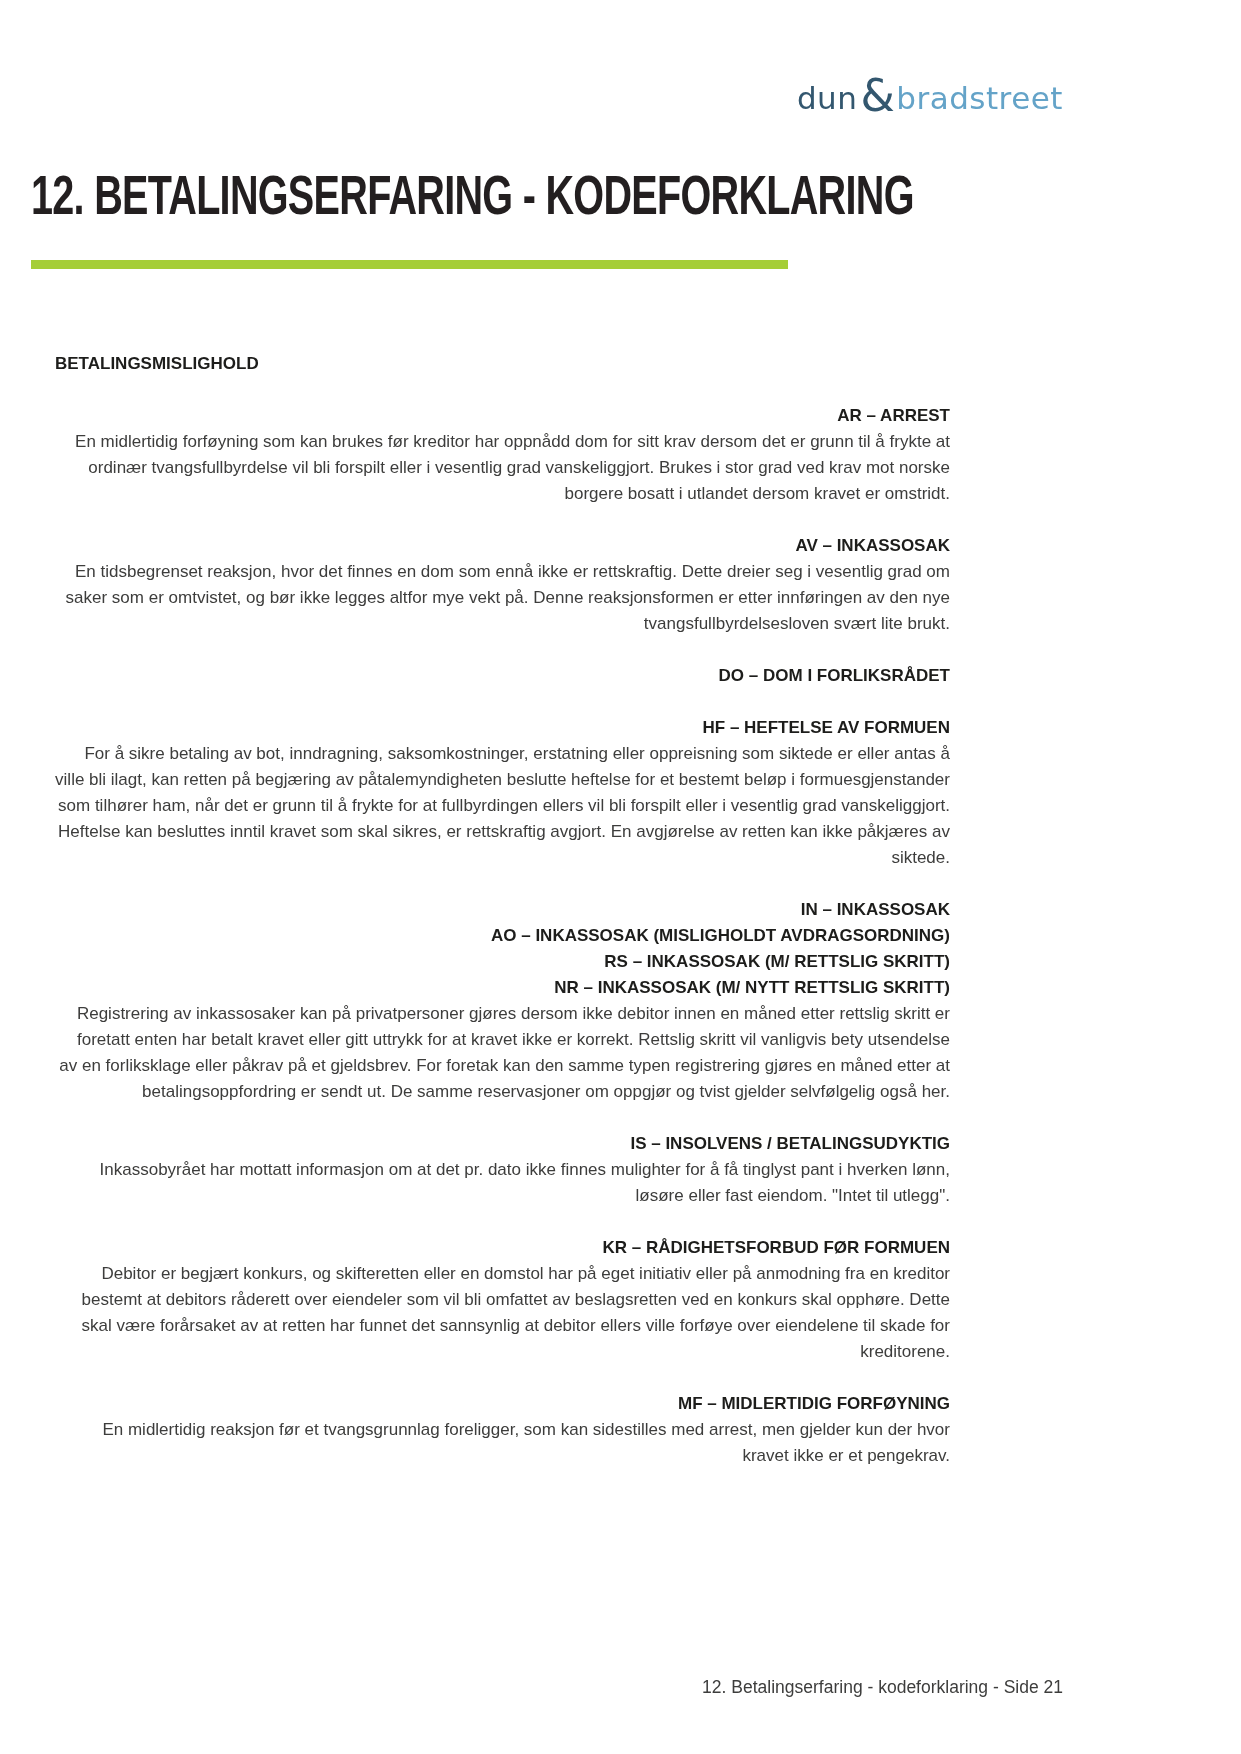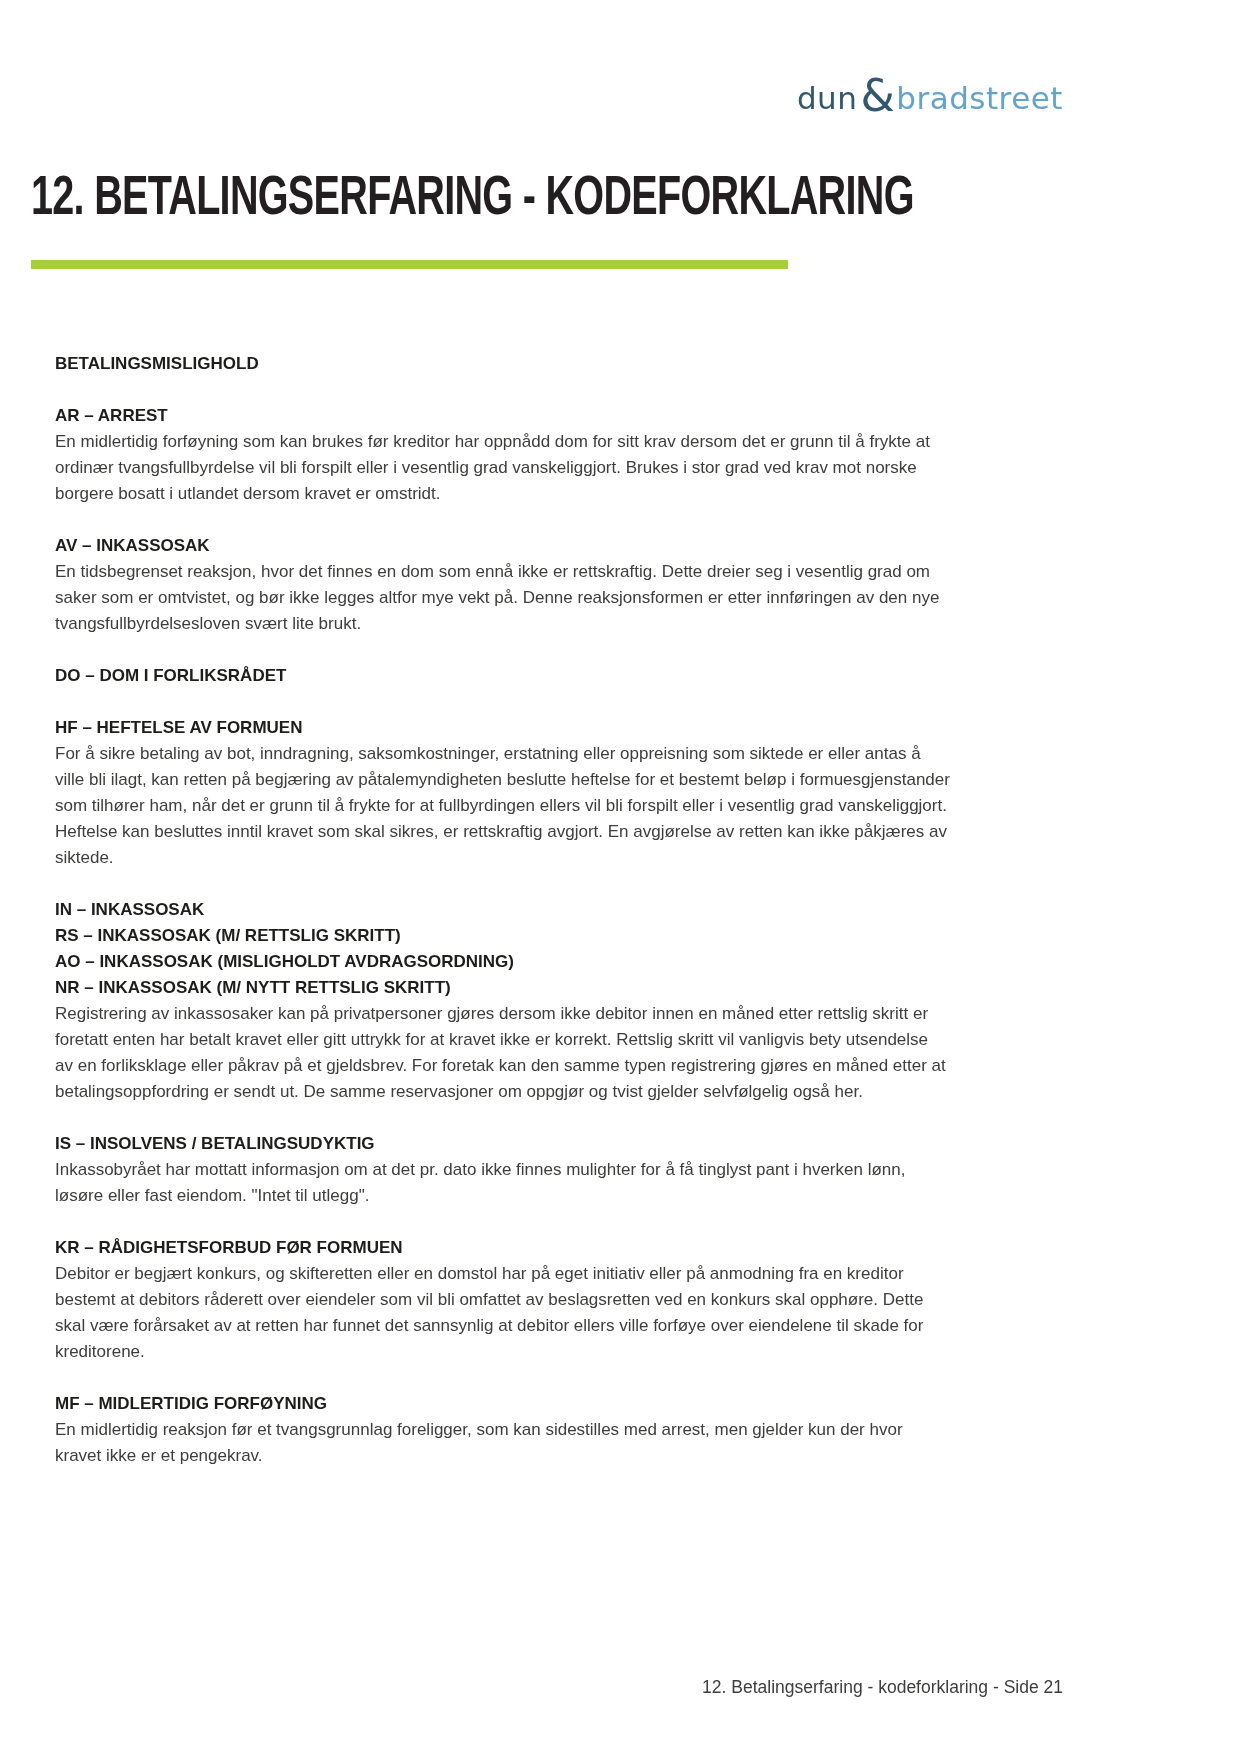--- a/index.html
+++ b/index.html
@@ -51,21 +51,21 @@
   .content {
     width: 895px;
     margin-left: 55px;
     font-size: 17px; line-height: 26px;
   }
   .intro-heading {
     margin: 82px 0 0 0;
     font-size: 17px; line-height: 26px;
     font-weight: 700; color: #1d1d1b;
   }
-  .section { margin-top: 26px; }
+  .section { margin-top: 26px; text-align: right; }
   .section h3 {
     margin: 0; font-size: 17px; line-height: 26px;
     font-weight: 700; color: #1d1d1b;
   }
   .section p {
     margin: 0; font-size: 17px; line-height: 26px;
     color: #3d3d3c;
   }
 
   
@@ -113,22 +113,22 @@
       <h3>DO – DOM I FORLIKSRÅDET</h3>
     </div>
 
     <div class="section">
       <h3>HF – HEFTELSE AV FORMUEN</h3>
       <p>For å sikre betaling av bot, inndragning, saksomkostninger, erstatning eller oppreisning som siktede er eller antas å ville bli ilagt, kan retten på begjæring av påtalemyndigheten beslutte heftelse for et bestemt beløp i formuesgjenstander som tilhører ham, når det er grunn til å frykte for at fullbyrdingen ellers vil bli forspilt eller i vesentlig grad vanskeliggjort. Heftelse kan besluttes inntil kravet som skal sikres, er rettskraftig avgjort. En avgjørelse av retten kan ikke påkjæres av siktede.</p>
     </div>
 
     <div class="section">
       <h3>IN – INKASSOSAK</h3>
+      <h3>AO – INKASSOSAK (MISLIGHOLDT AVDRAGSORDNING)</h3>
       <h3>RS – INKASSOSAK (M/ RETTSLIG SKRITT)</h3>
-      <h3>AO – INKASSOSAK (MISLIGHOLDT AVDRAGSORDNING)</h3>
       <h3>NR – INKASSOSAK (M/ NYTT RETTSLIG SKRITT)</h3>
       <p>Registrering av inkassosaker kan på privatpersoner gjøres dersom ikke debitor innen en måned etter rettslig skritt er foretatt enten har betalt kravet eller gitt uttrykk for at kravet ikke er korrekt. Rettslig skritt vil vanligvis bety utsendelse av en forliksklage eller påkrav på et gjeldsbrev. For foretak kan den samme typen registrering gjøres en måned etter at betalingsoppfordring er sendt ut. De samme reservasjoner om oppgjør og tvist gjelder selvfølgelig også her.</p>
     </div>
 
     <div class="section">
       <h3>IS – INSOLVENS / BETALINGSUDYKTIG</h3>
       <p>Inkassobyrået har mottatt informasjon om at det pr. dato ikke finnes mulighter for å få tinglyst pant i hverken lønn, løsøre eller fast eiendom. "Intet til utlegg".</p>
     </div>
 
     <div class="section">

